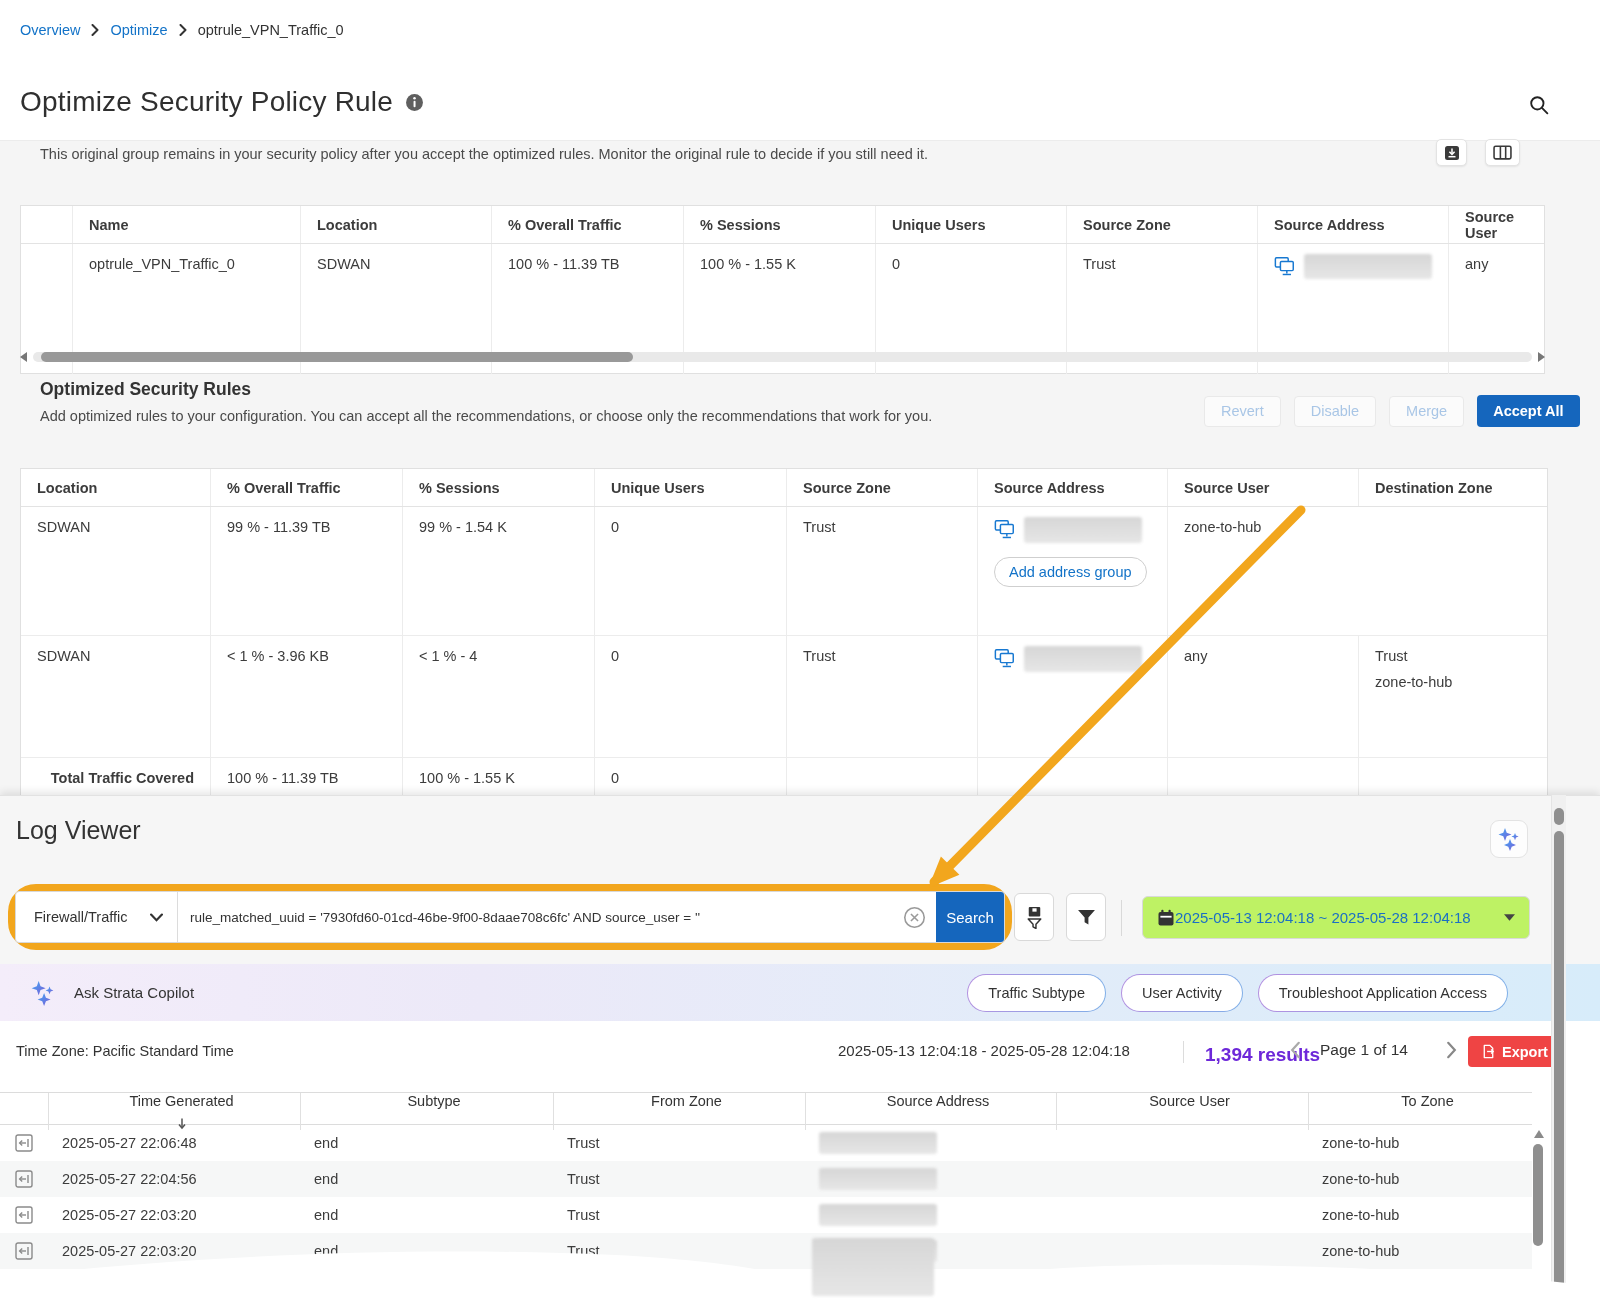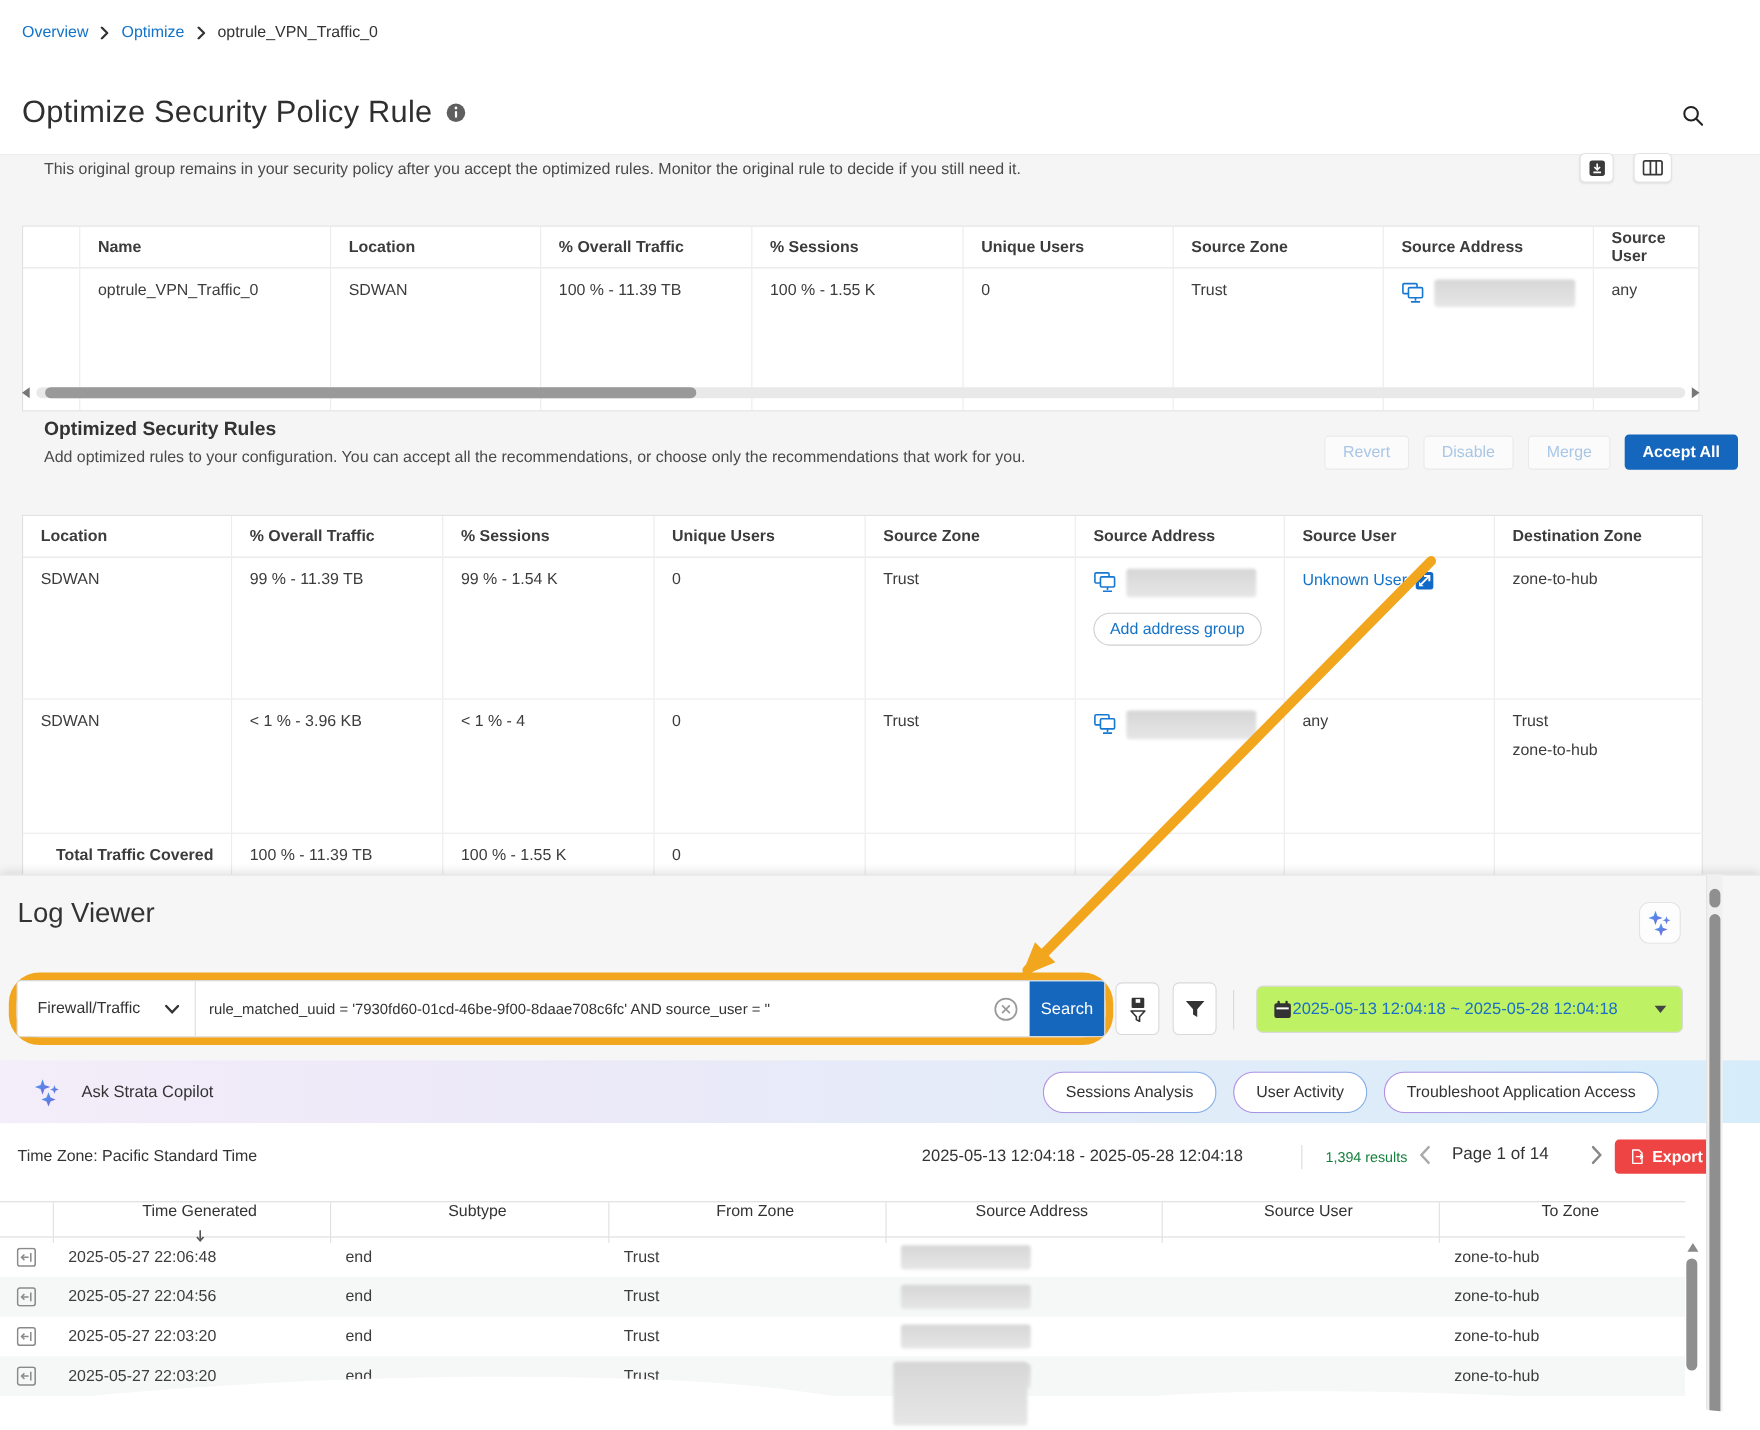--- a/index.html
+++ b/index.html
@@ -88,21 +88,21 @@
   .copilot-label{margin-left:18px;font-size:15px;color:#333;}
   .pill-row{position:absolute;right:92px;display:flex;gap:15px;}
   .pill{height:38px;padding:0 20px;display:flex;align-items:center;font-size:14.5px;color:#333;cursor:pointer;
         border:1.5px solid transparent;border-radius:20px;
         background:linear-gradient(#fff,#fff) padding-box,linear-gradient(100deg,#b48fe0,#7fb0e8) border-box;}
 
   .white-block{left:0;top:1021px;width:1600px;height:279px;background:#fff;}
   .tz-text{left:16px;top:1043px;font-size:14.5px;color:#333;text-align:right;}
   .range-text{left:838px;top:1042px;font-size:15px;color:#333;}
   .res-div{left:1183px;top:1041px;width:1px;height:22px;background:#dcdcdc;}
-  .res-text{left:1205px;top:1044px;font-size:13px;color:#15803d;}
+  .res-text{left:1205px;top:1044px;font-size:19px;color:#6d28d9;font-weight:bold;}
   .pg-chev{top:1038px;width:14px;height:24px;cursor:pointer;display:flex;align-items:center;}
   .pg-text{left:1320px;top:1041px;font-size:15.5px;color:#333;}
   .export-btn{left:1468px;top:1036px;width:93px;height:31px;background:#ef4444;border:none;border-radius:4px;
               color:#fff;font-size:14.5px;font-weight:600;display:flex;align-items:center;justify-content:center;
               gap:6px;cursor:pointer;}
 
   
   .lv-grid{display:grid;grid-template-columns:48px 252px 253px 252px 251px 252px 224px;}
   .lv-head{left:0;top:1092px;width:1532px;height:33px;background:#fff;border-top:1px solid #dcdcdc;border-bottom:1px solid #dcdcdc;}
   .lv-th{display:flex;align-items:center;gap:8px;padding-left:14px;font-size:14.5px;font-weight:400;color:#333;
@@ -268,31 +268,20 @@
           <svg width="22" height="21" viewBox="0 0 24 22">
               <rect x="1.5" y="1.5" width="14" height="10" rx="1.2" fill="#fff" stroke="#1778D1" stroke-width="1.6"></rect>
               <rect x="7" y="5.5" width="14" height="10" rx="1.2" fill="#fff" stroke="#1778D1" stroke-width="1.6"></rect>
               <line x1="14" y1="15.5" x2="14" y2="18.5" stroke="#1778D1" stroke-width="1.6"></line>
               <line x1="9.5" y1="19.7" x2="18.5" y2="19.7" stroke="#1778D1" stroke-width="1.6"></line>
             </svg>
           <span class="blurbox" style="width:118px;height:26px;margin-top:-2px;"></span>
         </span>
         <span class="add-group-btn">Add address group</span>
       </div>
-      <div class="td">
-        <span class="uu-wrap">
-          <span class="link">Unknown User</span>
-          <svg width="18" height="18" viewBox="0 0 18 18">
-              <rect x="1" y="1" width="16" height="16" rx="2.5" fill="#1068C8"></rect>
-              <path d="M6 12 L12.6 5.4" stroke="#fff" stroke-width="1.8"></path>
-              <path d="M8.6 4.6h4.8v4.8" stroke="#fff" stroke-width="1.8" fill="none"></path>
-              <path d="M4 14 L8.2 14 L4 9.8 Z" fill="#fff"></path>
-            </svg>
-        </span>
-      </div>
       <div class="td">zone-to-hub</div>
     </div>
     <div class="t-grid t2-grid row-sep" style="height:122px;">
       <div class="td">SDWAN</div>
       <div class="td">&lt; 1 % - 3.96 KB</div>
       <div class="td">&lt; 1 % - 4</div>
       <div class="td">0</div>
       <div class="td">Trust</div>
       <div class="td">
         <span class="addr-wrap">
@@ -395,21 +384,21 @@
             <stop offset="0" stop-color="#3FA9F5"></stop>
             <stop offset="1" stop-color="#7D5BD6"></stop>
           </linearGradient>
         </defs>
       <path d="M8 1 L9.7 5.8 L14.5 7.5 L9.7 9.2 L8 14 L6.3 9.2 L1.5 7.5 L6.3 5.8 Z" fill="url(#sg2)"></path>
       <path d="M18 6 L19 8.6 L21.6 9.6 L19 10.6 L18 13.2 L17 10.6 L14.4 9.6 L17 8.6 Z" fill="url(#sg2)"></path>
       <path d="M13 12 L14.7 16.3 L19 18 L14.7 19.7 L13 24 L11.3 19.7 L7 18 L11.3 16.3 Z" fill="url(#sg2)"></path>
     </svg>
     <span class="copilot-label">Ask Strata Copilot</span>
     <span class="pill-row">
-      <span class="pill">Sessions Analysis</span>
+      <span class="pill">Traffic Subtype</span>
       <span class="pill">User Activity</span>
       <span class="pill">Troubleshoot Application Access</span>
     </span>
   </div>
 
   <div class="abs white-block"></div>
   <div class="abs tz-text">Time Zone: Pacific Standard Time</div>
   <div class="abs range-text">2025-05-13 12:04:18 - 2025-05-28 12:04:18</div>
   <div class="abs res-div"></div>
   <div class="abs res-text">1,394 results</div>

